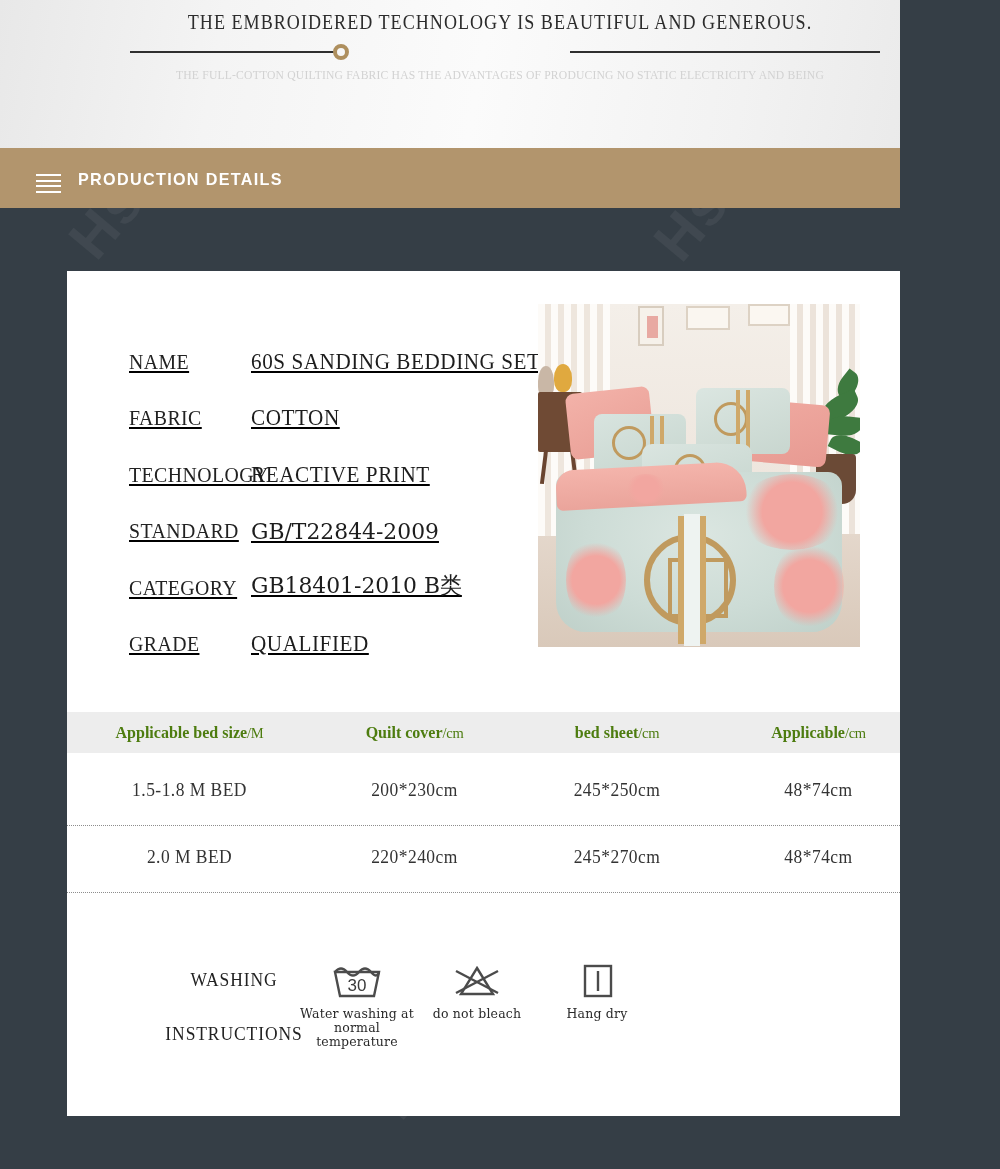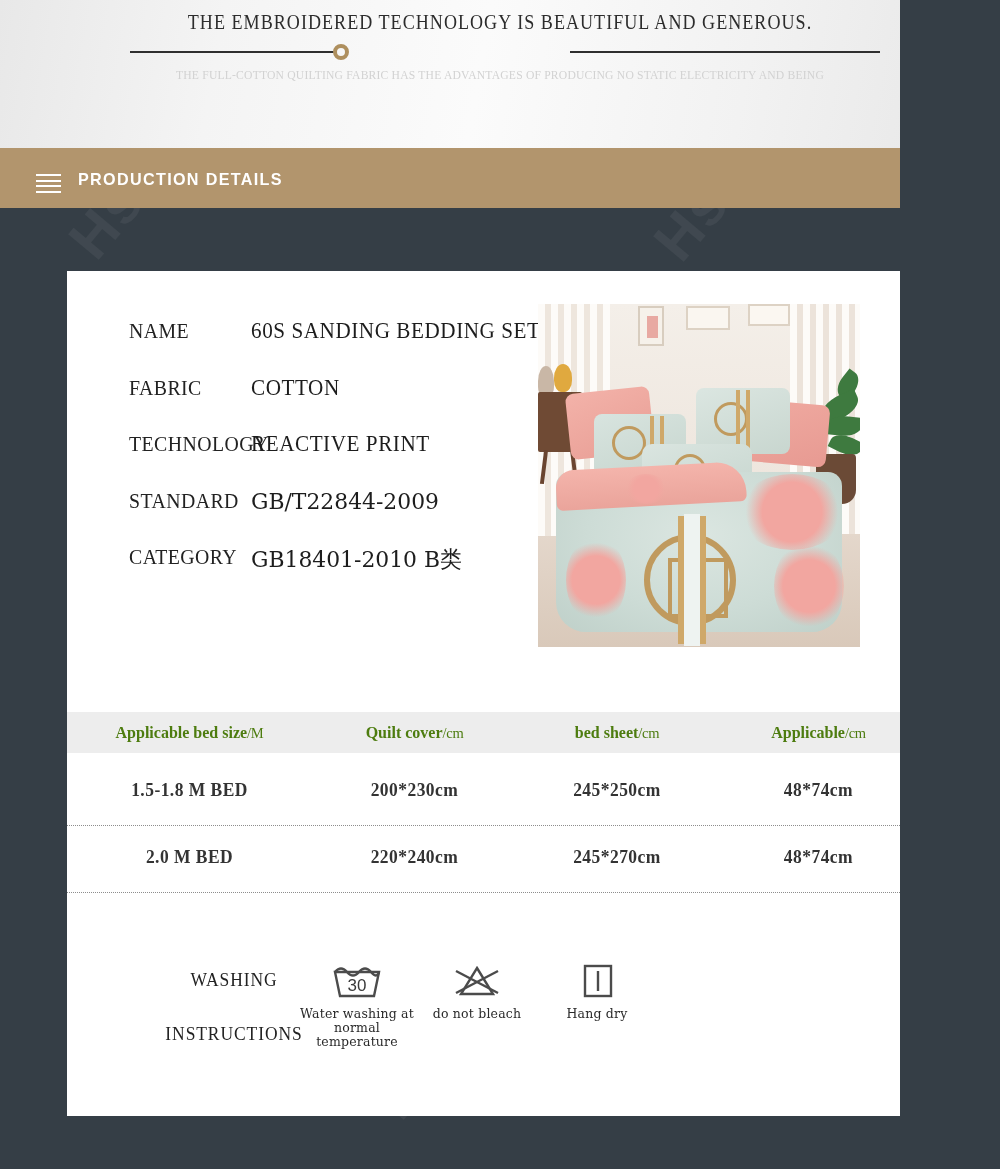--- a/index.html
+++ b/index.html
@@ -74,21 +74,21 @@
   .wm.d { left: 360px; top: 880px; font-size: 58px; }
 
   
   .card {
     position: absolute; left: 67px; top: 271px;
     width: 853px; height: 845px; background: #fff;
   }
 
   
   .specs { position: absolute; left: 62px; top: 47px; width: 420px; }
-  .spec-row { display: flex; align-items: flex-start; height: 56.5px; }
+  .spec-row { display: flex; align-items: flex-end; height: 56.5px; text-decoration: underline; }
   .spec-key {
     width: 122px; flex: 0 0 122px;
     font-size: 22px; color: #222; letter-spacing: .5px;
     transform: scaleX(.9); transform-origin: left center; white-space: nowrap;
   }
   .spec-val {
     font-size: 23px; color: #1d1d1d; letter-spacing: .6px; white-space: nowrap;
     transform: scaleX(.92); transform-origin: left center;
   }
   .spec-row.alt .spec-val {
@@ -166,21 +166,21 @@
   .ps1 { left:112px; top:112px; height:58px; }
   .ps2 { left:122px; top:112px; height:58px; }
   .ps3 { left:198px; top:86px; height:60px; }
   .ps4 { left:208px; top:86px; height:60px; }
 
   
   .thead {
     position: absolute; left: 0; top: 441px; width: 853px; height: 41px;
     background: #ededed;
   }
-  .trow { position: absolute; left: 0; width: 853px; display: flex; font-weight: bold; }
+  .trow { position: absolute; left: 0; width: 853px; display: flex; }
   .th-cell, .td-cell { text-align: center; }
   .th-cell {
     font-size: 16px; font-weight: 700; color: #4d7c0f; white-space: nowrap;
   }
   .th-cell .unit { font-weight: 400; font-size: 14.5px; letter-spacing: -.3px; }
   .c1 { flex: 0 0 245px; }
   .c2 { flex: 0 0 205px; }
   .c3 { flex: 0 0 200px; }
   .c4 { flex: 0 0 203px; }
   .thead .rowflex { display: flex; height: 41px; align-items: center; }
@@ -258,20 +258,24 @@
         <div class="spec-key">TECHNOLOGY</div>
         <div class="spec-val">REACTIVE PRINT</div>
       </div>
       <div class="spec-row alt">
         <div class="spec-key">STANDARD</div>
         <div class="spec-val">GB/T22844-2009</div>
       </div>
       <div class="spec-row alt">
         <div class="spec-key">CATEGORY</div>
         <div class="spec-val">GB18401-2010 B类</div>
+      </div>
+      <div class="spec-row">
+        <div class="spec-key">GRADE</div>
+        <div class="spec-val">QUALIFIED</div>
       </div>
     </div>
 
     <div class="photo">
       <div class="ph room-wall"></div>
       <div class="ph room-floor"></div>
       <div class="ph blinds-l"></div>
       <div class="ph blinds-r"></div>
       <div class="ph frame1"></div>
       <div class="ph frame2"></div>

